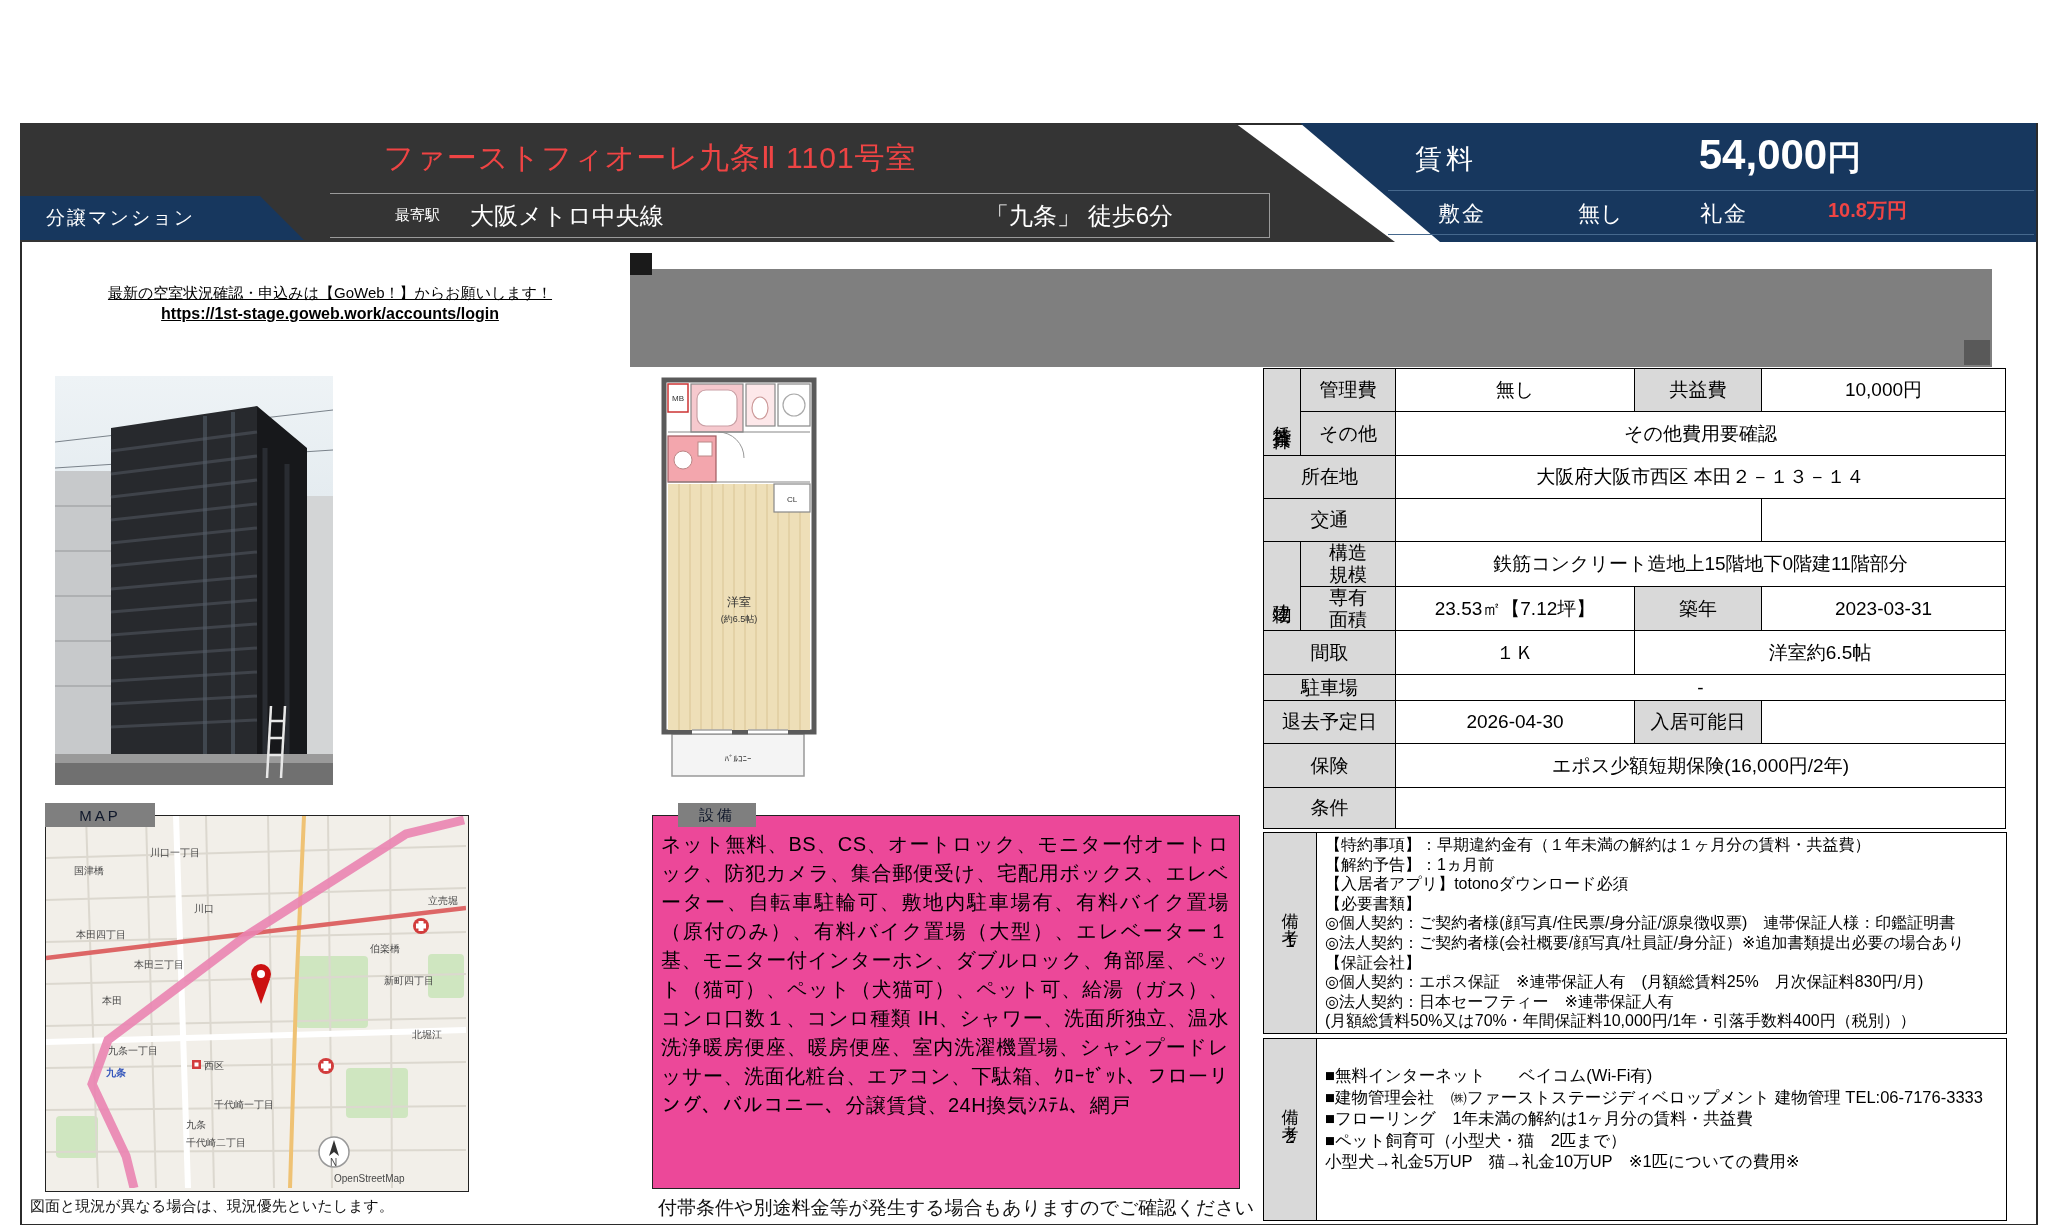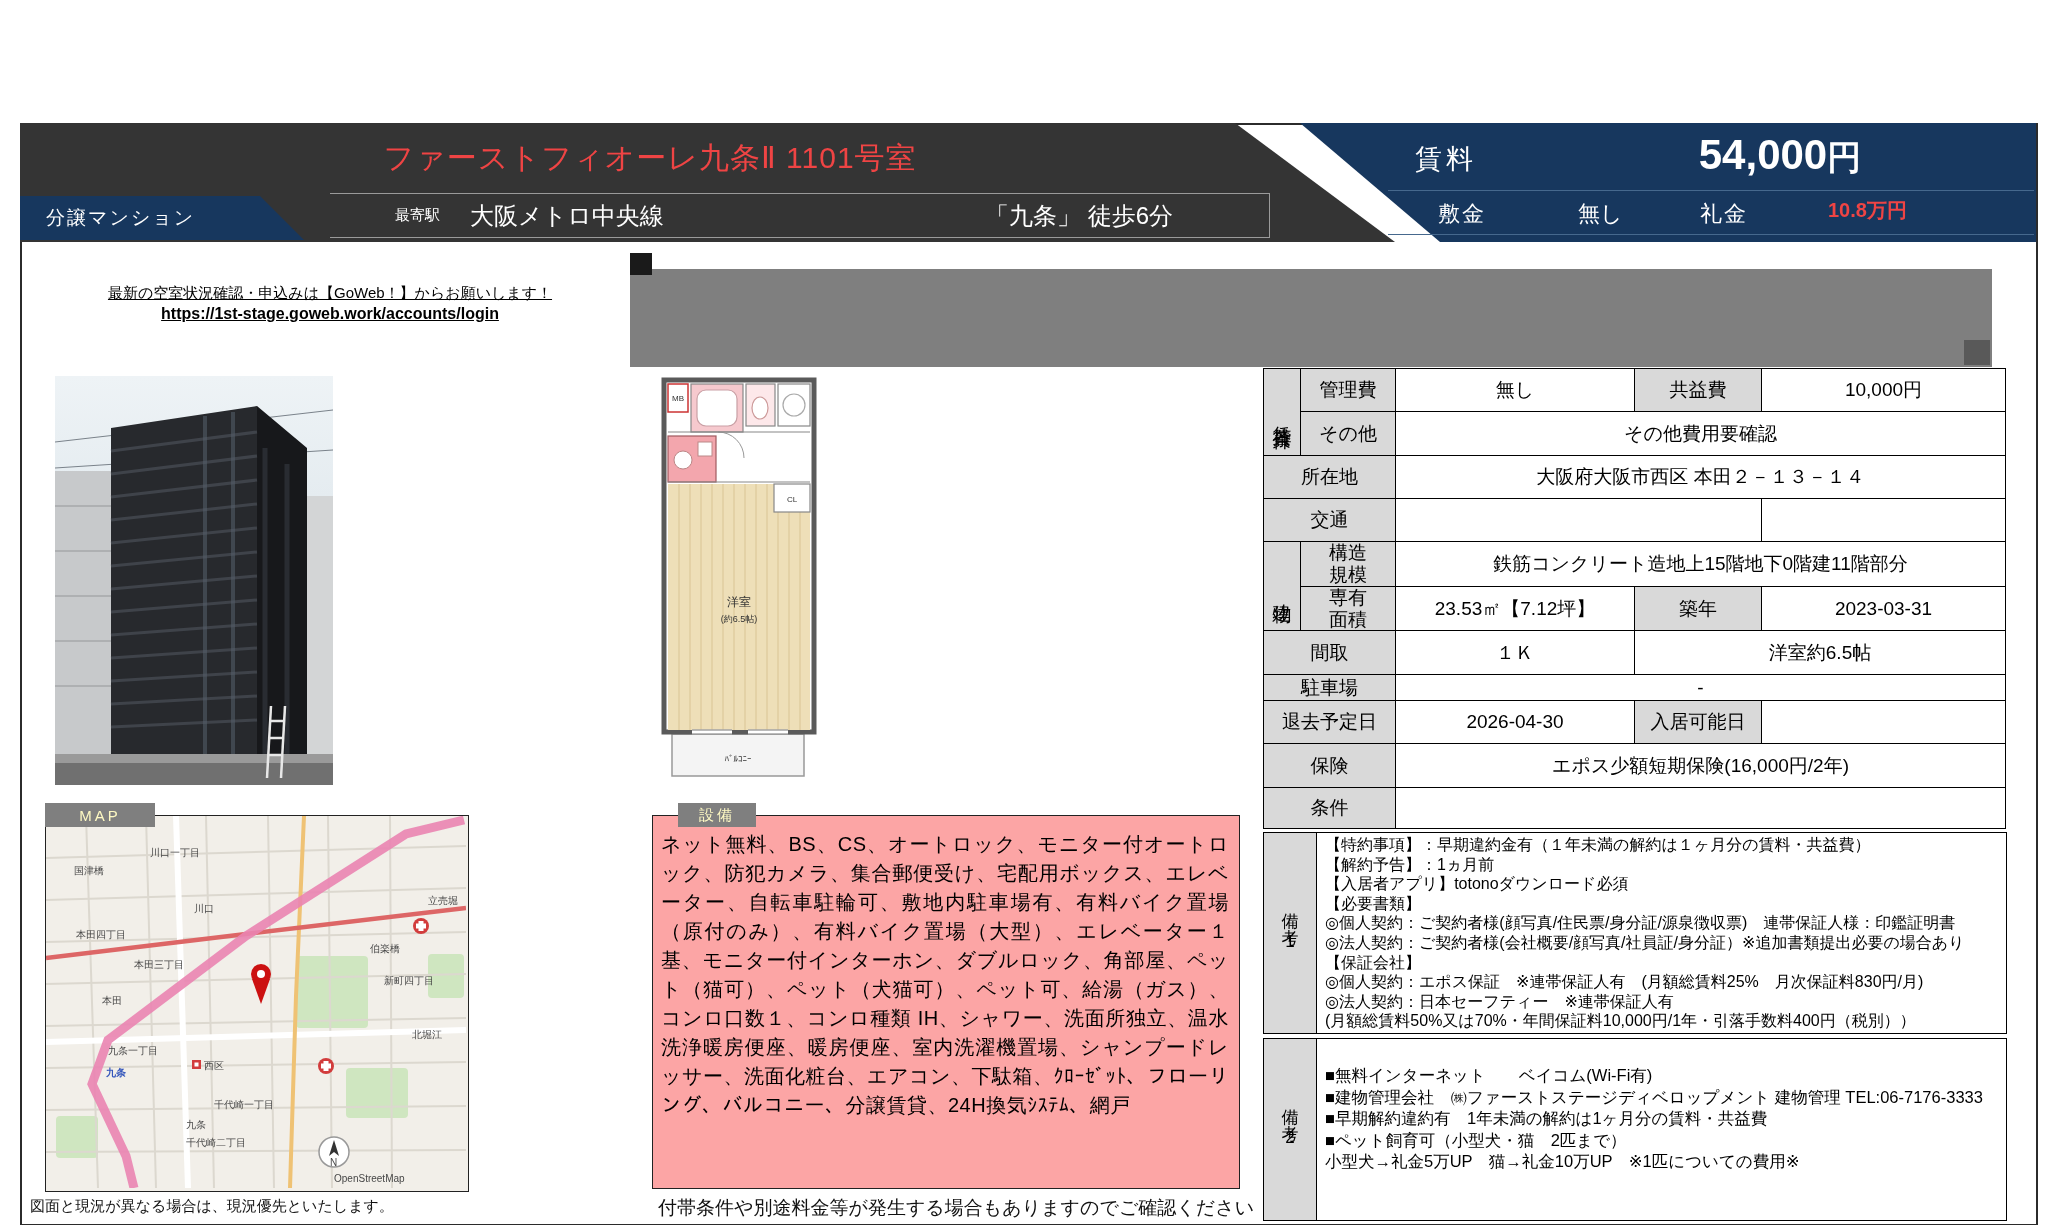--- a/index.html
+++ b/index.html
@@ -49,26 +49,26 @@
   
   .rbox{display:flex;border:1.4px solid #000;background:#fff;}
   .rlabel{width:52px;background:#d9d9d9;border-right:1.4px solid #000;display:flex;
           align-items:center;justify-content:center;}
   .rlabel .vert{font-size:17px;letter-spacing:16px;}
   .rlines{flex:1;padding:2px 8px 0 8px;}
   #remarks1 .rline{font-size:16px;line-height:19.6px;white-space:nowrap;}
   #remarks2 .rlines{padding-top:26px;}
   #remarks2 .rline{font-size:16.5px;line-height:21.5px;white-space:nowrap;}
   
-  .tab{background:#7f7f7f;color:#fef9c3;display:flex;align-items:center;justify-content:center;
+  .tab{background:#7f7f7f;color:#0f172a;display:flex;align-items:center;justify-content:center;
        font-size:15px;letter-spacing:3px;}
   #map-tab{left:45px;top:803px;width:110px;height:24px;z-index:3;}
   #map-box{left:45px;top:815px;width:422px;height:375px;border:1.4px solid #222;background:#f2efe9;z-index:2;}
   #fac-tab{left:678px;top:803px;width:78px;height:24px;z-index:3;}
-  #fac-box{left:652px;top:815px;width:586px;height:372px;border:1.4px solid #222;background:#fca5a5;z-index:2;}
+  #fac-box{left:652px;top:815px;width:586px;height:372px;border:1.4px solid #222;background:#ec4899;z-index:2;}
   #fac-text{position:absolute;left:8px;top:14px;width:568px;font-size:20px;line-height:29px;
             letter-spacing:0.5px;text-align:justify;}
   #map-footnote{left:30px;top:1197px;font-size:15px;color:#111;}
   #fac-footnote{left:658px;top:1195px;font-size:19px;color:#111;}
   .maplbl{font-size:10px;fill:#474747;font-family:"Liberation Sans",sans-serif;}
   .maplbl.blue{fill:#3355bb;}
   
   #photo{left:55px;top:376px;width:278px;height:409px;}
   #floorplan{left:658px;top:374px;width:162px;height:414px;}
   .fptxt{font-family:"Liberation Sans",sans-serif;fill:#333;}
@@ -303,21 +303,21 @@
     </div>
   </div>
 
   <div class="abs rbox" id="remarks2" style="left:1263px;top:1038px;width:742px;height:181px;">
     <div class="rlabel">
         <span class="vert">備考2</span>
       </div>
     <div class="rlines">
       <div class="rline">■無料インターネット　　ベイコム(Wi-Fi有)</div>
       <div class="rline">■建物管理会社　㈱ファーストステージディベロップメント 建物管理 TEL:06-7176-3333</div>
-      <div class="rline">■早期解約違約有　1年未満の解約は1ヶ月分の賃料・共益費</div>
+      <div class="rline">■フローリング　1年未満の解約は1ヶ月分の賃料・共益費</div>
       <div class="rline">■ペット飼育可（小型犬・猫　2匹まで）</div>
       <div class="rline">小型犬→礼金5万UP　猫→礼金10万UP　※1匹についての費用※</div>
     </div>
   </div>
 
   <div class="abs tab" id="map-tab">MAP</div>
   <div class="abs" id="map-box">
     <svg width="420" height="372" viewBox="0 0 420 372">
       <rect x="0" y="0" width="420" height="372" fill="#f2efe9"></rect>
 

